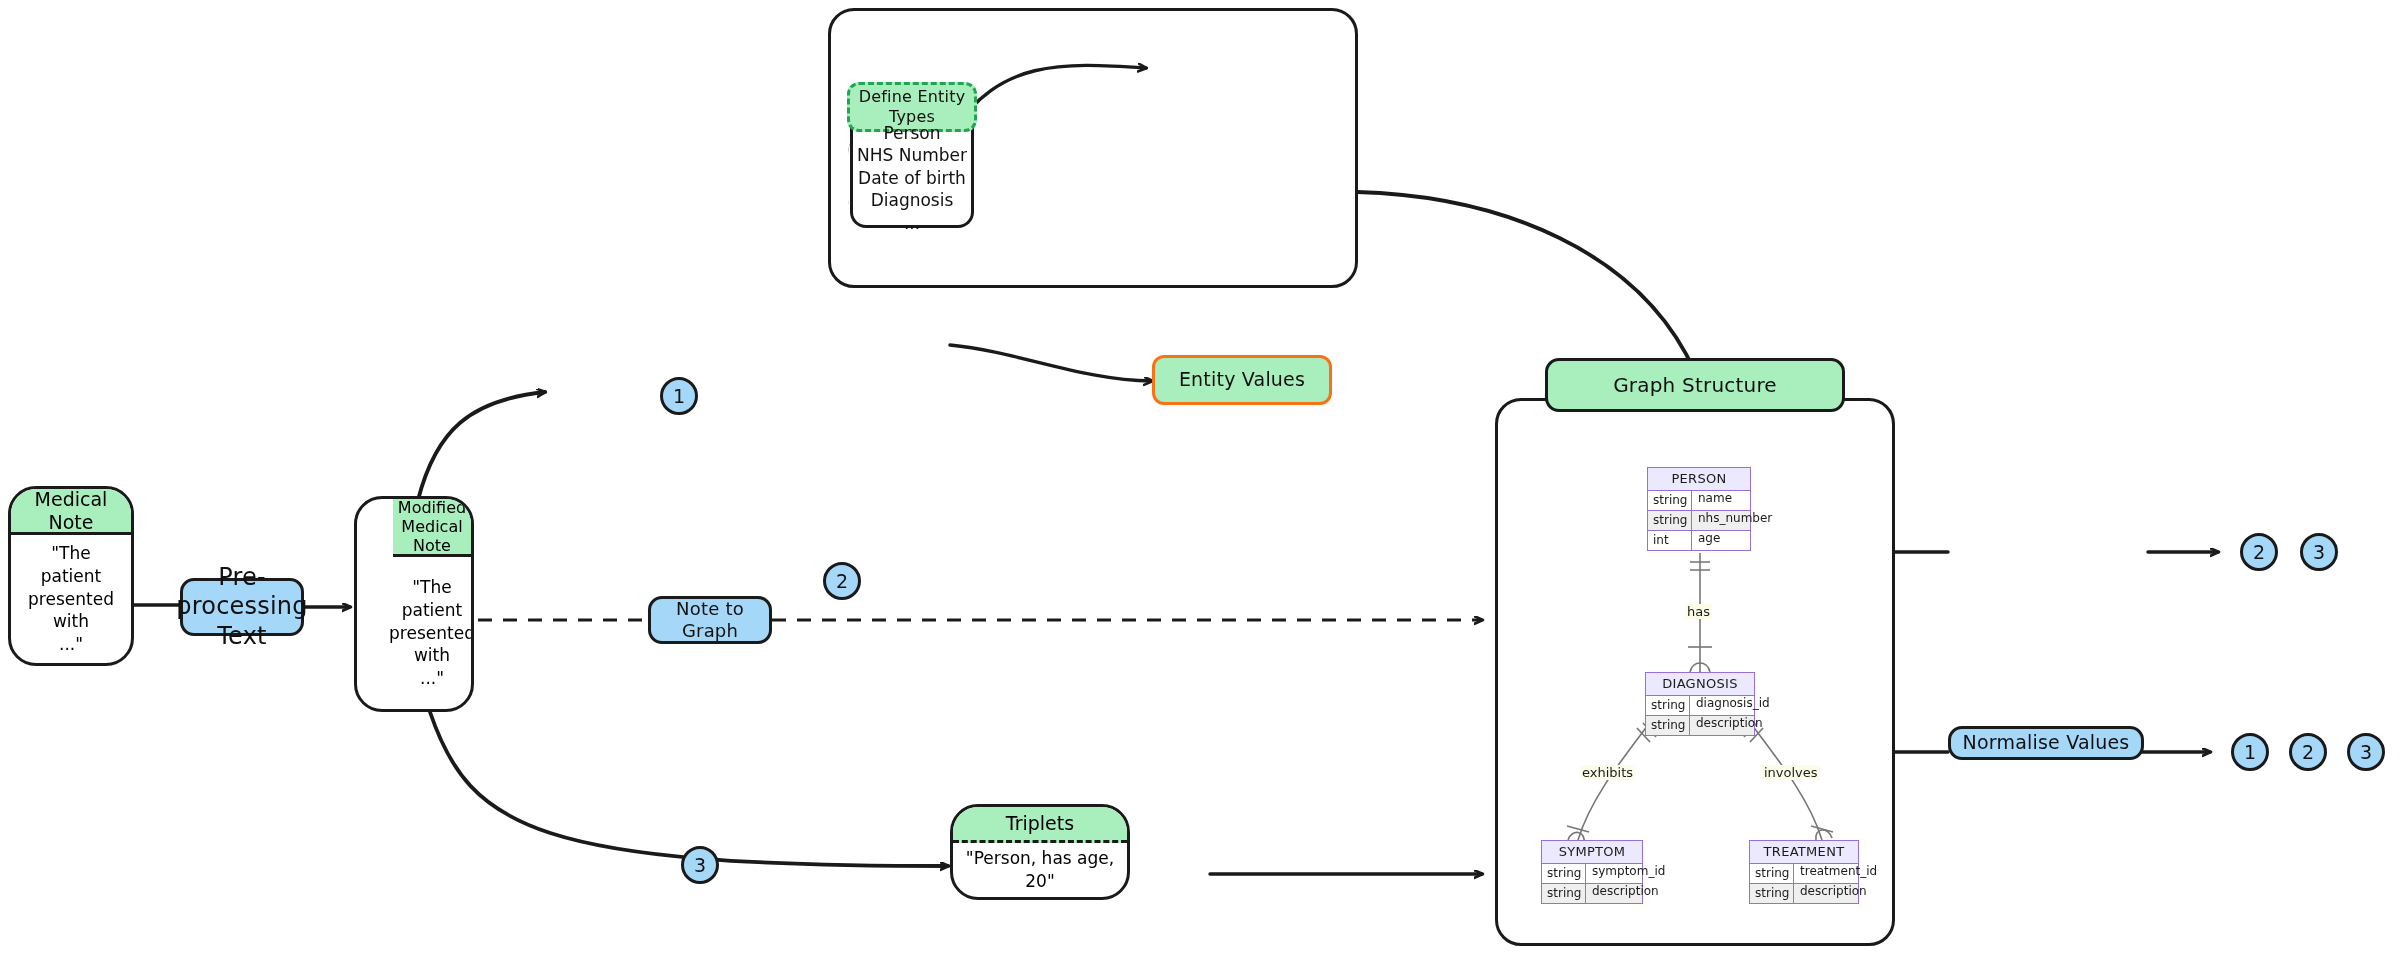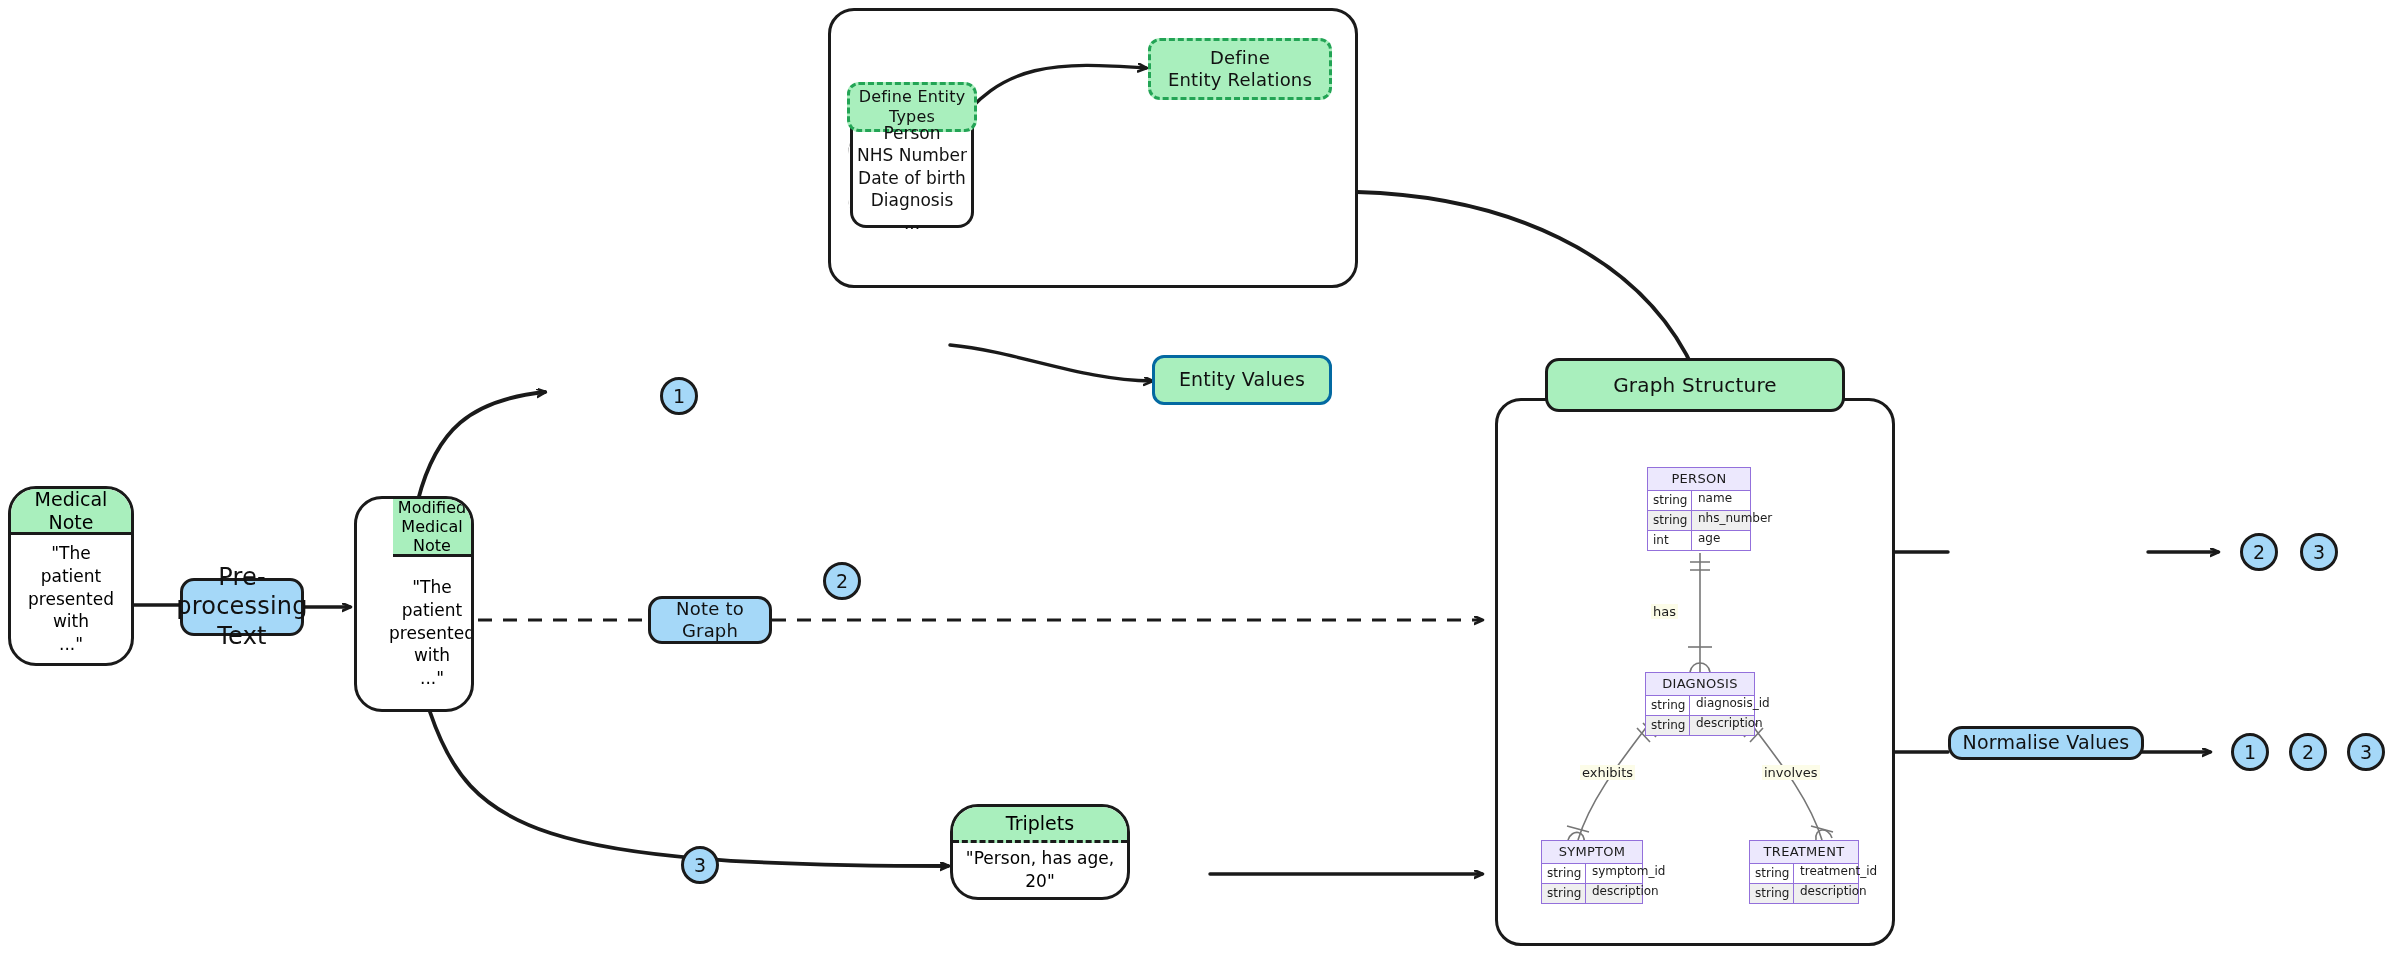--- a/index.html
+++ b/index.html
@@ -242,25 +242,23 @@
 
   <div class="notebox" style="left:850px; top:128px; width:124px; height:100px; border:3px solid #1a1a1a; border-top:none; border-radius:0 0 16px 16px; background:#ffffff;"></div>
   <div class="node fnode greendash hand" style="left:847px; top:82px; width:130px; height:50px; font-size:16px; white-space:pre-line; border-radius:12px;">Define Entity
 Types</div>
   <div class="node hand" style="left:850px; top:128px; width:124px; height:100px; font-size:17px; white-space:pre-line; line-height:1.32;">Person
 NHS Number
 Date of birth
 Diagnosis
 ...</div>
 
-  <div class="node fnode greendash hand" style="left:1148px; top:38px; width:184px; height:62px; font-size:18px; white-space:pre-line; border-radius:12px;">Define
-Entity Relations</div>
 
   <div class="node fnode hand" style="left:1152px; top:355px; width:180px; height:50px; font-size:19px;
-              background:#a9efbd; border:3px solid #0369a1; border-radius:12px;text-align:center;">Entity Values</div>
+              background:#a9efbd; border:3px solid #f97316; border-radius:12px;text-align:center;">Entity Values</div>
 
   <div class="node fnode blue hand" style="left:648px; top:596px; width:124px; height:48px; font-size:18px;">Note to Graph</div>
 
   <div class="notebox" style="left:950px; top:804px; width:180px; height:96px;">
     <div class="nb-head hand" style="height:40px; font-size:19px; border-bottom:3px dashed #1a1a1a;">Triplets</div>
     <div class="nb-body hand" style="font-size:17px;">"Person, has age, 20"</div>
   </div>
 
   <div class="node fnode green hand" style="left:1545px; top:358px; width:300px; height:54px; font-size:20px;">Graph Structure</div>
 
@@ -287,21 +285,21 @@
     <div class="e-row even">
       <div class="e-type">string</div>
       <div class="e-name">nhs_number</div>
     </div>
     <div class="e-row odd">
       <div class="e-type">int</div>
       <div class="e-name">age</div>
     </div>
   </div>
 
-  <div class="rel-label" style="left:1651px; top:604px;">has</div>
+  <div class="rel-label" style="left:1685px; top:604px;">has</div>
 
   <div class="entity" style="left:1645px; top:672px; width:110px;">
     <div class="e-title">DIAGNOSIS</div>
     <div class="e-row odd">
       <div class="e-type">string</div>
       <div class="e-name">diagnosis_id</div>
     </div>
     <div class="e-row even">
       <div class="e-type">string</div>
       <div class="e-name">description</div>

